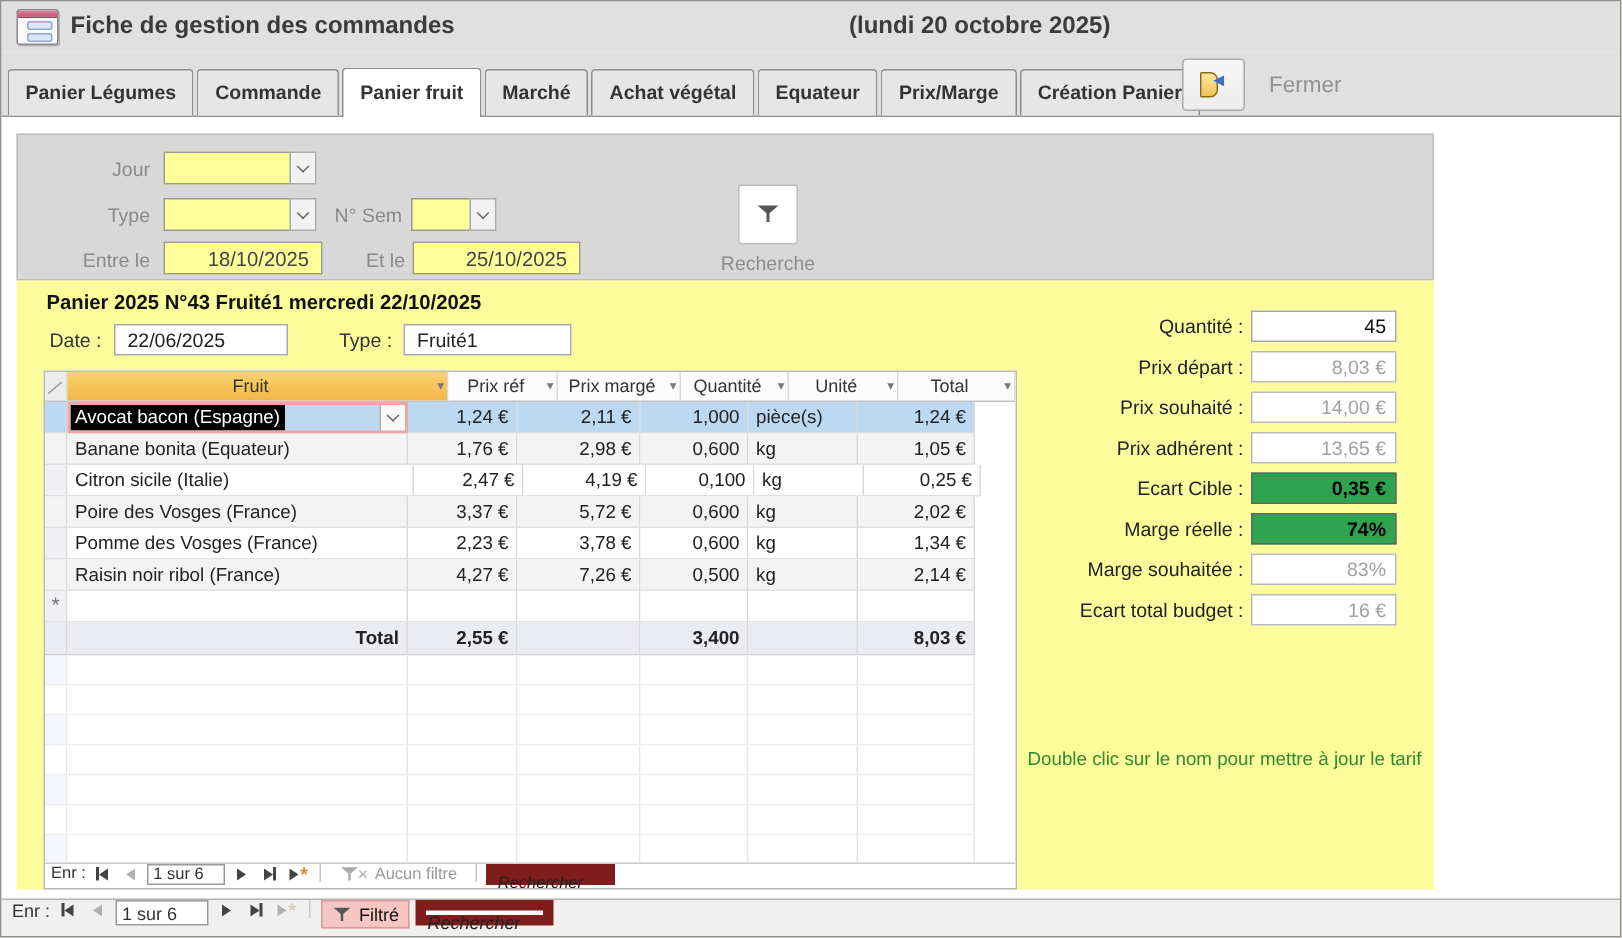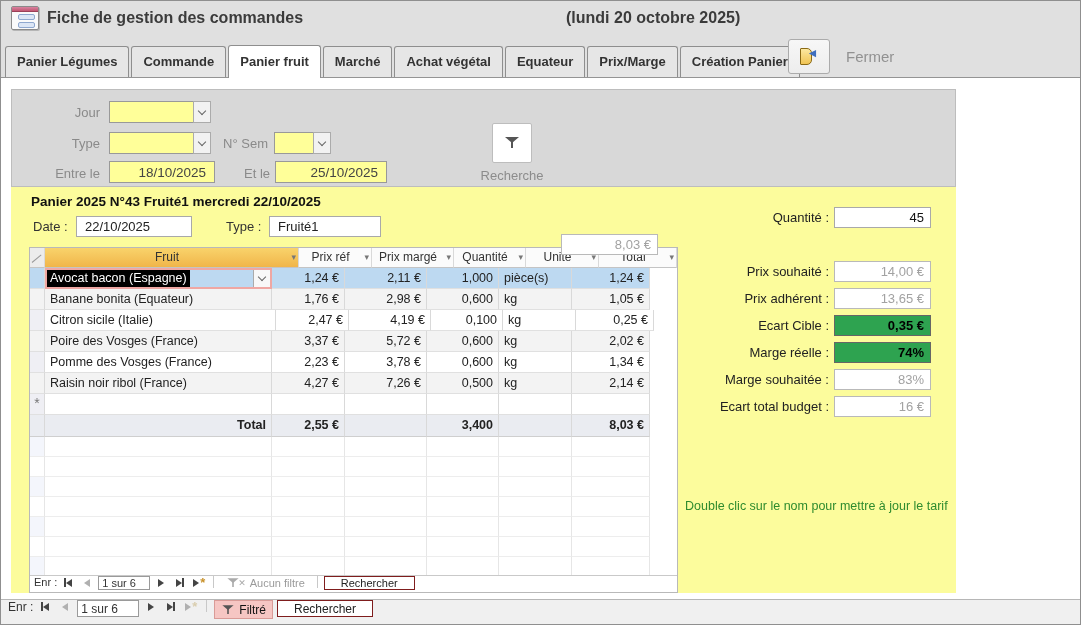--- a/index.html
+++ b/index.html
@@ -103,21 +103,21 @@
   .tri-r.dis { border-left-color:#b0b0b0; } .tri-l.dis { border-right-color:#b0b0b0; }
   .endbar { width:2px; height:9px; background:#444; }
   .newstar { color:#c8912a; font-weight:bold; font-size:13px; margin-left:1px; }
   .newstar.dis { color:#d9cdae; }
   .pos-box { background:#fff; border:1px solid #9a9a9a; padding:0 3px; height:14px; line-height:13px; min-width:52px; }
   .main-nav .pos-box { height:17px; line-height:16px; min-width:62px; }
   .nav-sep { width:1px; height:12px; background:#c8c8c8; margin:0 3px; }
   .filter-chip { display:flex; align-items:center; gap:4px; padding:1px 6px; color:#9a9a9a; }
   .filter-chip .fx { font-size:9px; color:#aaa; margin-left:-6px; }
   .filter-chip.on { background:#f6c6c3; border:1px solid #d99b97; color:#111; height:19px; }
-  .search-box { background:#fff; border:1px solid #7f1d1d; padding:0 16px; height:14px; line-height:13px; min-width:86px; color:#222; }
+  .search-box { background:#fff; border:7px solid #7f1d1d; padding:0 1px; height:14px; line-height:13px; min-width:86px; color:#222;font-style:italic; }
   .main-nav .search-box { height:17px; line-height:16px; min-width:92px; }
 
   
   .summary { position:absolute; left:550px; top:20px; width:370px; display:flex; flex-direction:column; gap:6px; }
   .sum-row { display:flex; align-items:center; height:21px; }
   .sum-label { flex:1; text-align:right; font-size:13px; color:#222; padding-right:5px; }
   .sum-field { width:97px; height:21px; border:1px solid #a9a9a9; font-size:13px; text-align:right;
                padding:2px 6px 0 0; background:#fff; color:#111; }
   .sum-field.readonly { color:#a2a2a2; border-color:#b9b9b9; }
   .sum-field.green { background:#2ea350; border-color:#666; font-weight:bold; color:#000; }
@@ -184,21 +184,21 @@
       <div class="search-btn">
           <span class="funnel"></span>
         </div>
       <div class="search-label">Recherche</div>
     </div>
 
     <div class="yellow-panel">
       <div class="panier-title">Panier 2025 N°43 Fruité1 mercredi 22/10/2025</div>
 
       <div class="plabel" style="left:22px; top:32px;">Date :</div>
-      <div class="wfield" style="left:65px; top:29px; width:116px;">22/10/2025</div>
+      <div class="wfield" style="left:65px; top:29px; width:116px;">22/06/2025</div>
       <div class="plabel" style="left:215px; top:32px;">Type :</div>
       <div class="wfield" style="left:258px; top:29px; width:112px;">Fruité1</div>
 
       <div class="datasheet">
         <div class="ds-grid" id="grid">
             <div class="ds-row ds-header">
               <div class="ds-cell corner" style="width: 15px;"></div>
               <div class="ds-cell gold" style="width: 254px;">Fruit<span class="sort">▾</span></div>
               <div class="ds-cell " style="width: 73px;">Prix réf<span class="sort">▾</span></div>
               <div class="ds-cell " style="width: 82px;">Prix margé<span class="sort">▾</span></div>
@@ -379,20 +379,21 @@
           <span class="search-box">Rechercher</span>
         </div>
       </div>
 
       <div class="summary" id="summary">
           <div class="sum-row">
             <div class="sum-label">Quantité :</div>
             <div class="sum-field ">45</div>
           </div>
           <div class="sum-row">
+            <div class="sum-label">Prix départ :</div>
             <div class="sum-field readonly">8,03 €</div>
           </div>
           <div class="sum-row">
             <div class="sum-label">Prix souhaité :</div>
             <div class="sum-field readonly">14,00 €</div>
           </div>
           <div class="sum-row">
             <div class="sum-label">Prix adhérent :</div>
             <div class="sum-field readonly">13,65 €</div>
           </div>

